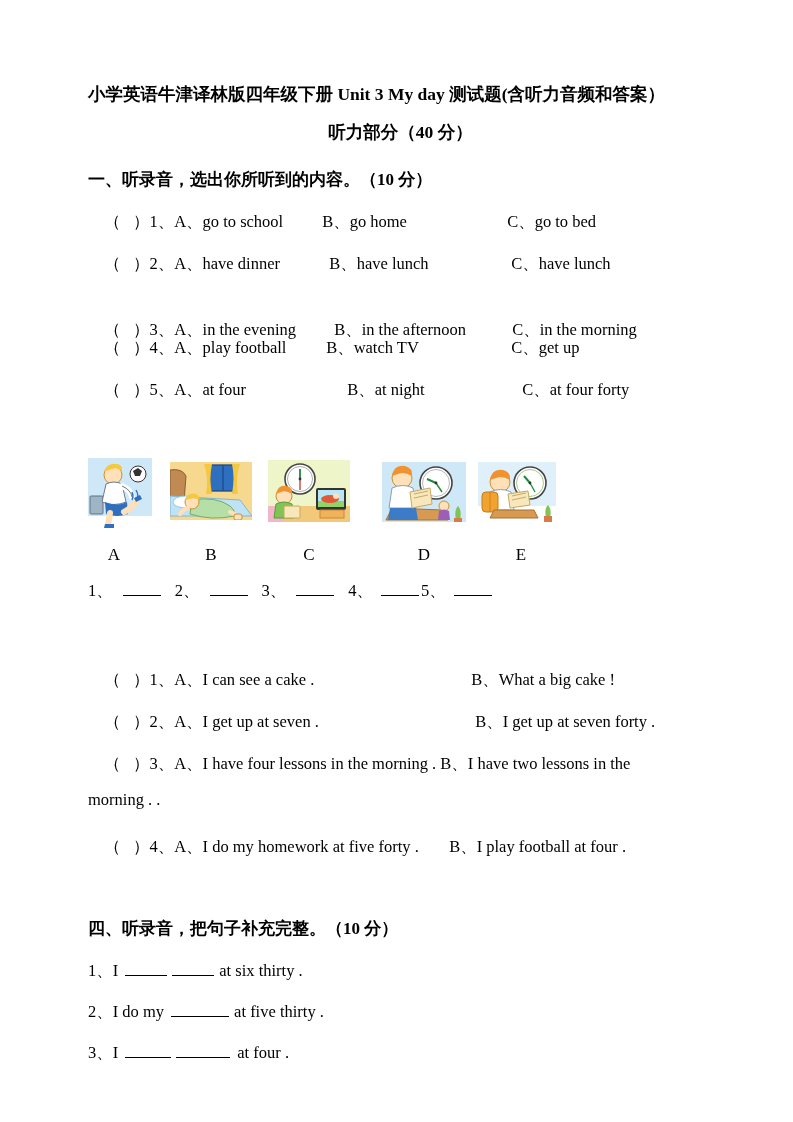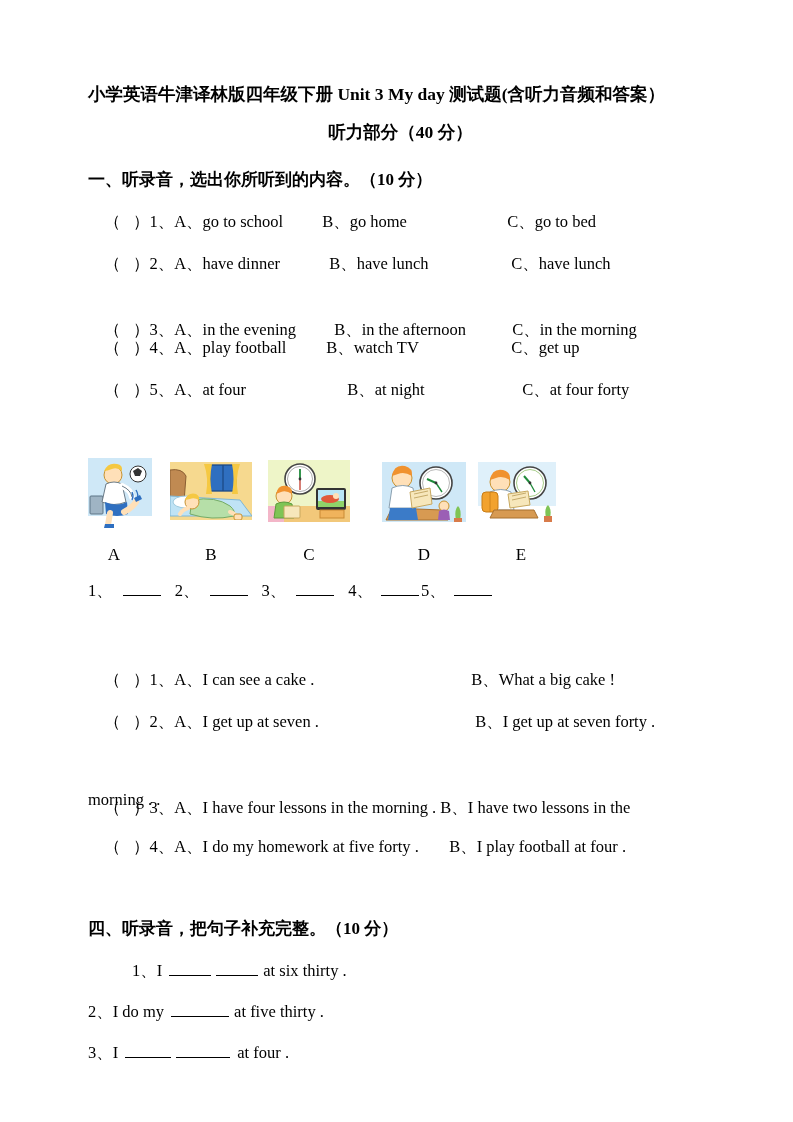--- a/index.html
+++ b/index.html
@@ -285,32 +285,32 @@
 
   <div class="qrow" style="left:104px; top:669px;">
     <span class="paren">（&nbsp;&nbsp;&nbsp;）</span><span class="opt">1、</span><span class="opt" style="width:297px;">A、I can see a cake .</span><span class="opt">B、What a big cake !</span>
   </div>
 
   <div class="qrow" style="left:104px; top:711px;">
     <span class="paren">（&nbsp;&nbsp;&nbsp;）</span><span class="opt">2、</span><span class="opt" style="width:301px;">A、I  get up at seven .</span><span class="opt">B、I get up at seven forty .</span>
   </div>
 
   <div class="qrow" style="left:104px; top:753px;">
-    <span class="paren">（&nbsp;&nbsp;&nbsp;）</span><span class="opt">3、</span><span class="opt" style="margin-right:4px;margin-top:44px;">A、I have four  lessons in the morning .</span><span class="opt">B、I have two lessons in the</span>
+    <span class="paren">（&nbsp;&nbsp;&nbsp;）</span><span class="opt">3、</span><span class="opt" style="margin-right:4px;">A、I have four  lessons in the morning .</span><span class="opt">B、I have two lessons in the</span>
   </div>
   <div class="qrow" style="left:88px; top:790px;">morning .   .</div>
 
   <div class="qrow" style="left:104px; top:836px;">
     <span class="paren">（&nbsp;&nbsp;&nbsp;）</span><span class="opt">4、</span><span class="opt" style="width:275px;">A、I do my homework at five forty .</span><span class="opt">B、I play football at four .</span>
   </div>
 
 
   <div class="section-heading" style="top:917px;">四、听录音，把句子补充完整。（10 分）</div>
 
-  <div class="blankrow" style="top:960px;margin-left:44px;">
+  <div class="blankrow" style="top:960px;">
     <span>1、</span><span>I</span><span class="ul" style="width:42px; margin-left:7px;"></span><span class="ul" style="width:42px; margin-left:5px;"></span><span style="margin-left:5px;">at six thirty .</span>
   </div>
 
   <div class="blankrow" style="top:1001px;">
     <span>2、</span><span>I do my</span><span class="ul" style="width:58px; margin-left:7px;"></span><span style="margin-left:5px;text-align:center;">at five thirty .</span>
   </div>
 
   <div class="blankrow" style="top:1042px;">
     <span>3、</span><span>I</span><span class="ul" style="width:46px; margin-left:7px;"></span><span class="ul" style="width:54px; margin-left:5px;"></span><span style="margin-left:7px;">at four .</span>
   </div>

